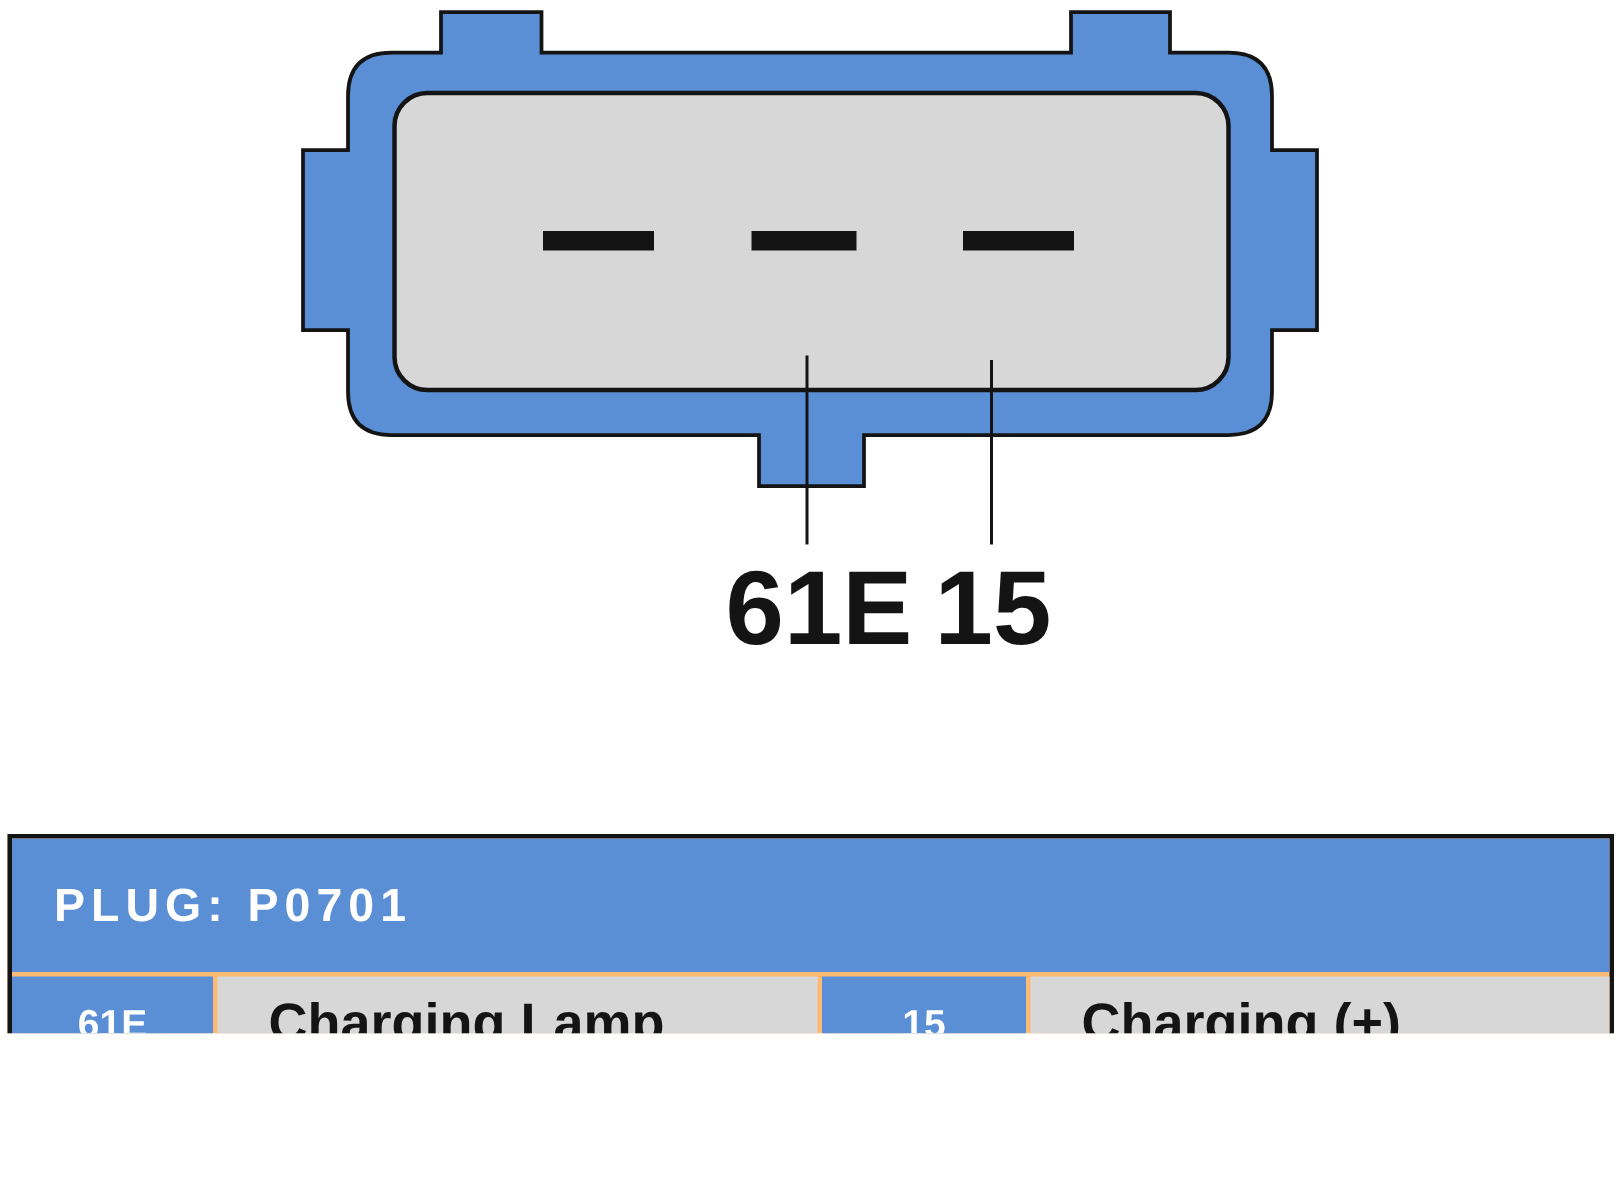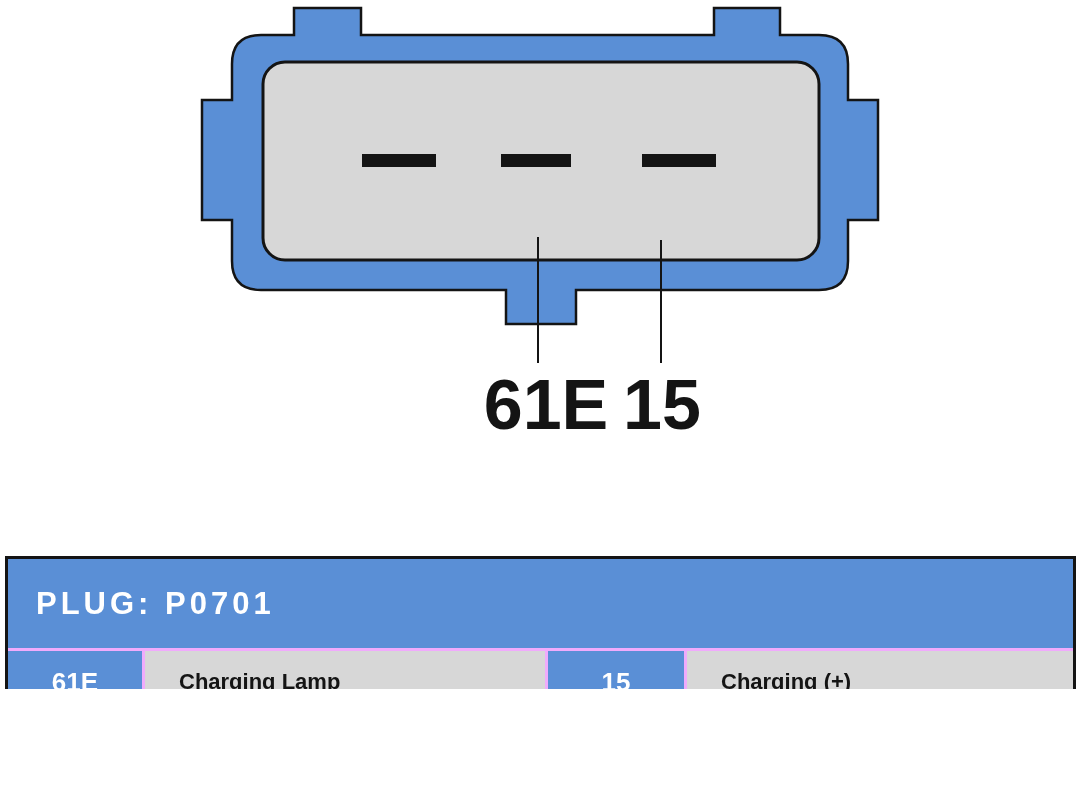--- a/index.html
+++ b/index.html
@@ -48,21 +48,21 @@
     position: absolute;
     left: 5px;
     top: 556px;
     width: 1071px;
     height: 229px;
     box-sizing: border-box;
     display: grid;
     grid-template-columns: 134px 400px 136px 1fr;
     grid-template-rows: 89px 62px 1fr;
     gap: 3px;
-    background: #f0abfc;
+    background: #fdba74;
     border: 3px solid #141414;
   }
   .cell {
     display: flex;
     align-items: center;
     box-sizing: border-box;
   }
   .cell.hdr {
     grid-column: 1 / -1;
     background: #5a8fd6;
@@ -75,21 +75,21 @@
   .cell.pin {
     background: #5a8fd6;
     color: #ffffff;
     font-size: 26px;
     font-weight: bold;
     justify-content: center;
   }
   .cell.desc {
     background: #d7d7d7;
     color: #141414;
-    font-size: 22px;
+    font-size: 36px;
     font-weight: bold;
     padding-left: 34px;
   }
 </style>
 </head>
 <body>
 
 <div class="stage">
 
   <svg class="plug-svg" width="1081" height="470" viewBox="0 0 1081 470" xmlns="http://www.w3.org/2000/svg">

